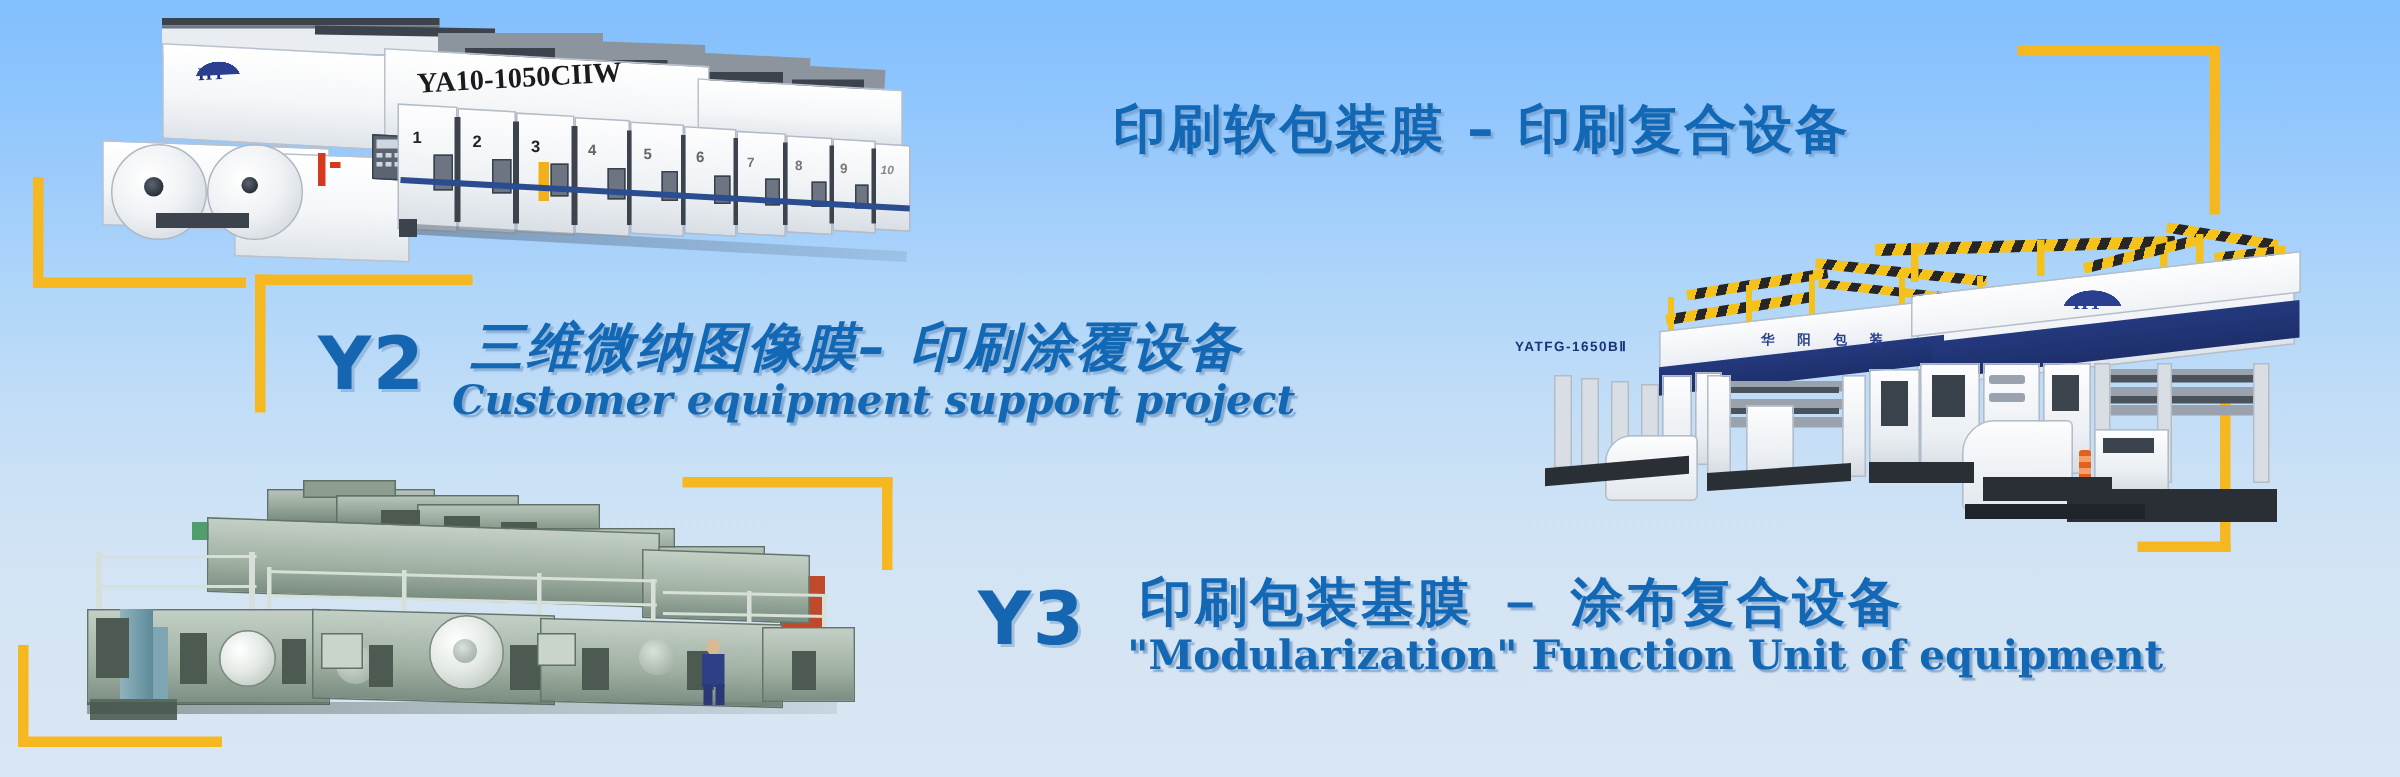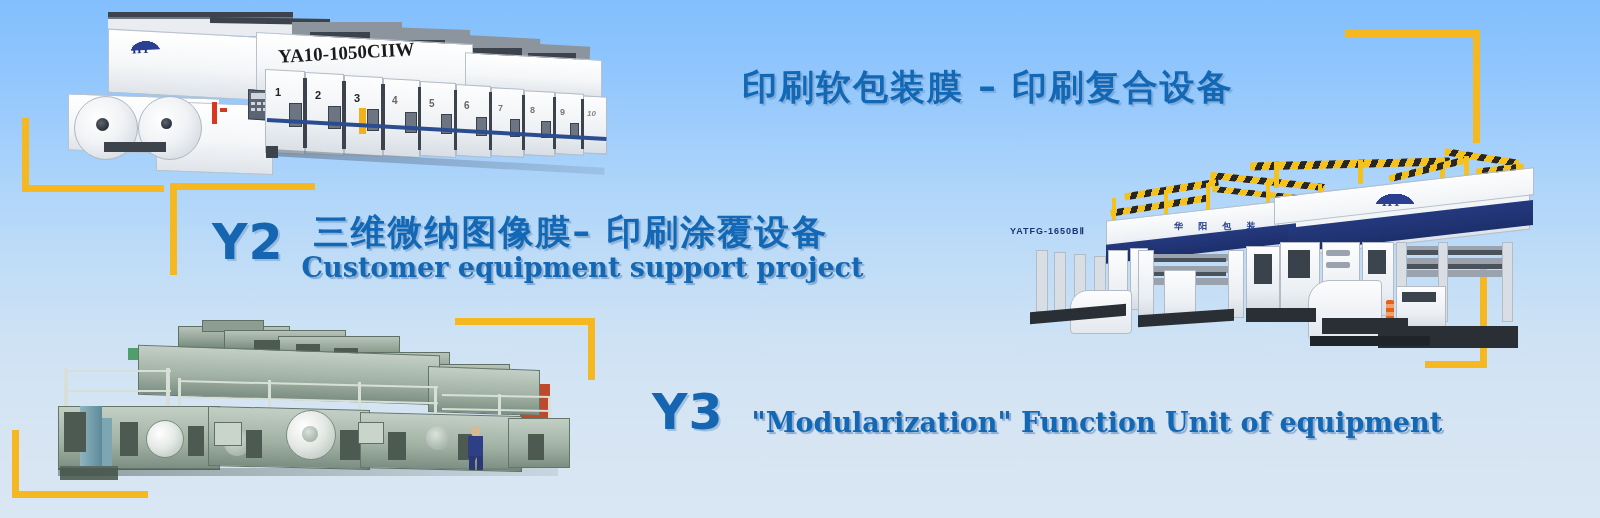--- a/index.html
+++ b/index.html
@@ -480,26 +480,27 @@
   </div>
 
   <div class="row" style="left:706px; top:72px;">
     <div class="textcol" style="margin-left:36px; margin-top:-4px;">
       <div class="cn">印刷软包装膜 – 印刷复合设备</div>
     </div>
   </div>
 
   <div class="row" style="left:212px; top:218px;">
     <div class="ycode">Y2</div>
-    <div class="textcol" style="margin-left:30px; margin-top:-5px;">
+    <div class="textcol" style="margin-left:30px; margin-top:-5px;font-style:italic;">
       <div class="cn">三维微纳图像膜– 印刷涂覆设备</div>
       <div class="en" style="margin-top:2px; margin-left:-12px;">Customer equipment support project</div>
     </div>
   </div>
 
-  <div class="row" style="left:652px; top:388px;align-items:flex-end;">
+  <div class="row" style="left:652px; top:388px;">
     <div class="ycode">Y3</div>
     <div class="textcol" style="margin-left:36px; margin-top:-5px;">
+      <div class="cn">印刷包装基膜 －  涂布复合设备</div>
       <div class="en" style="margin-top:2px; margin-left:-8px;">"Modularization" Function Unit of equipment</div>
     </div>
   </div>
 
 </div>
 
 </body></html>

